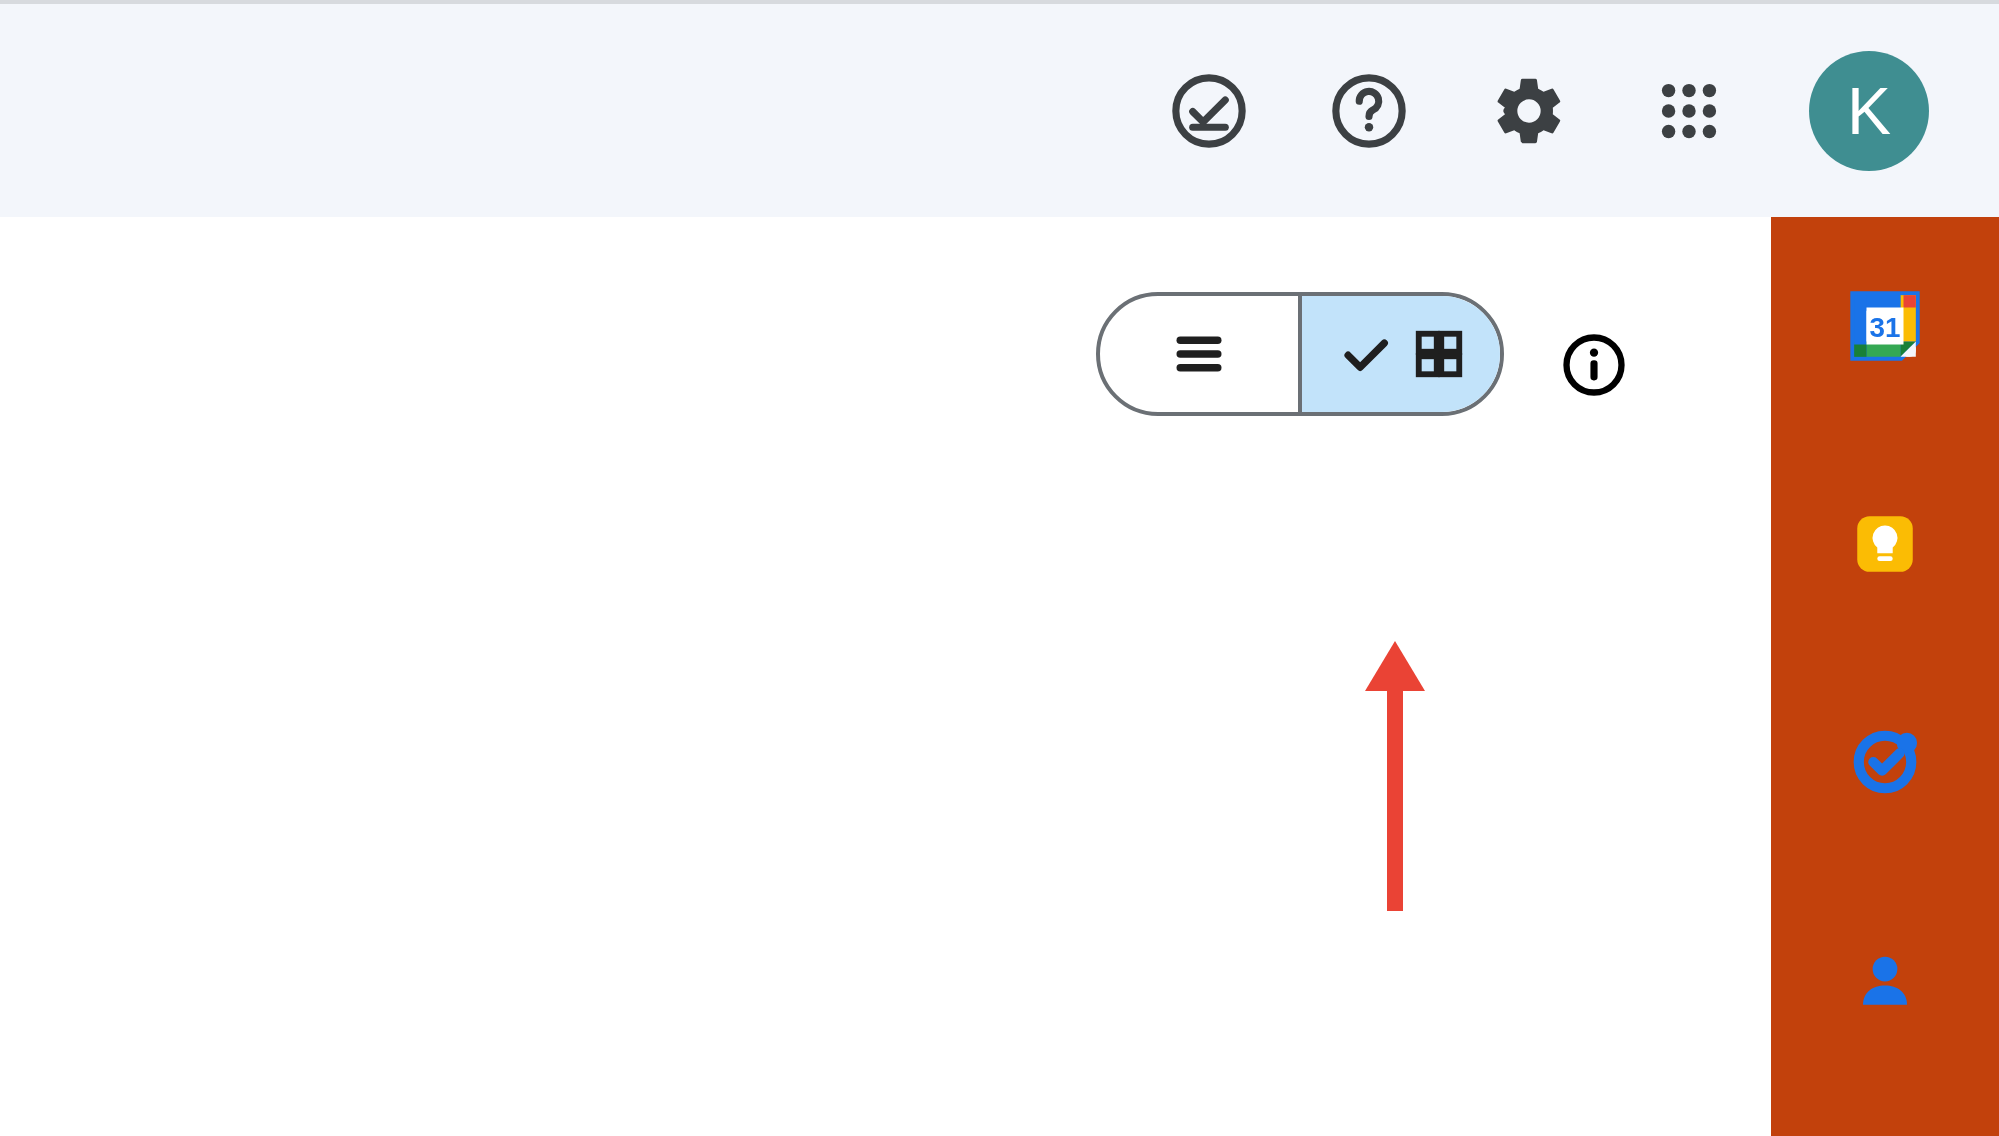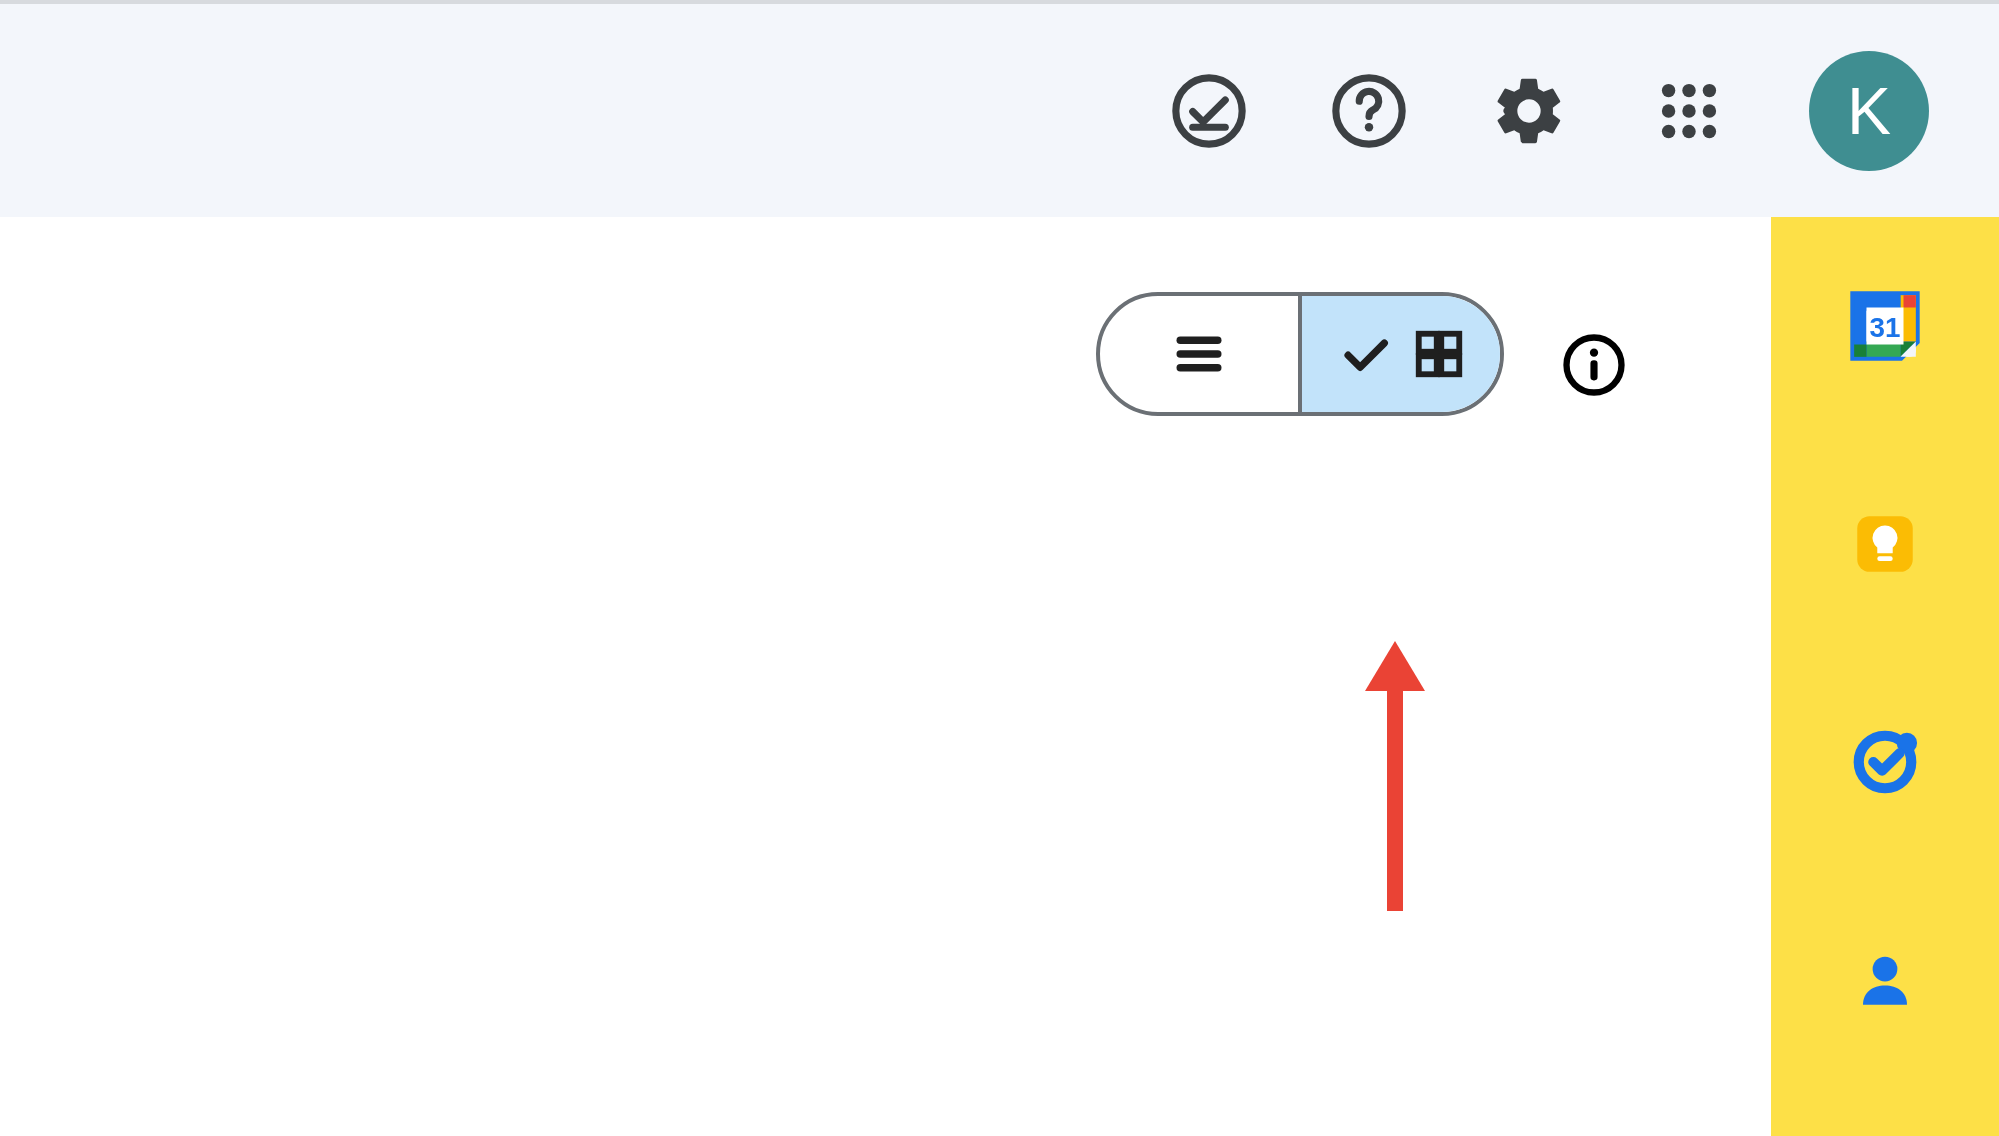--- a/index.html
+++ b/index.html
@@ -42,21 +42,21 @@
       height: calc(1136px - 217px);
     }
     .main {
       flex: 1;
       background: #ffffff;
       border-top-right-radius: 34px;
       position: relative;
     }
     .sidepanel {
       width: 228px;
-      background: #fde047;
+      background: #c2410c;
       display: flex;
       flex-direction: column;
       align-items: center;
       gap: 140px;
       padding-top: 70px;
     }
     .sp-item {
       width: 78px;
       height: 78px;
       display: flex;

